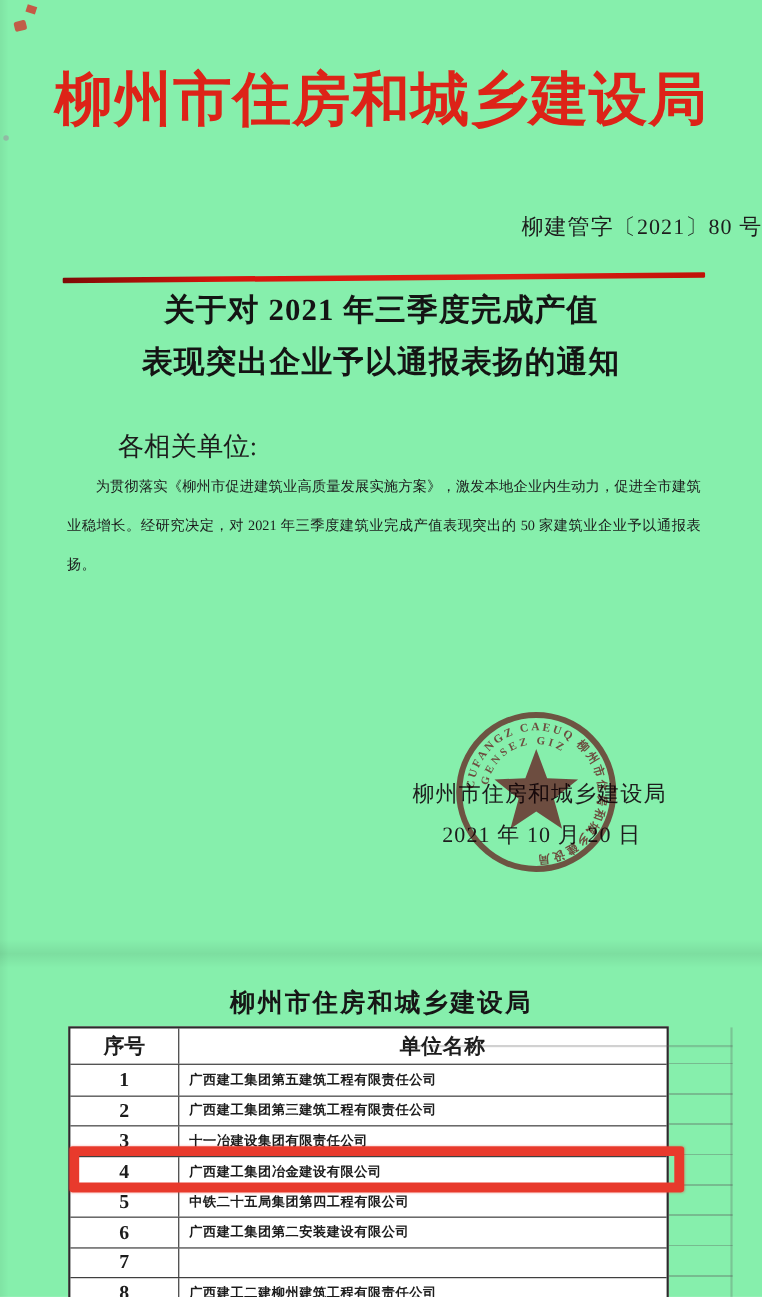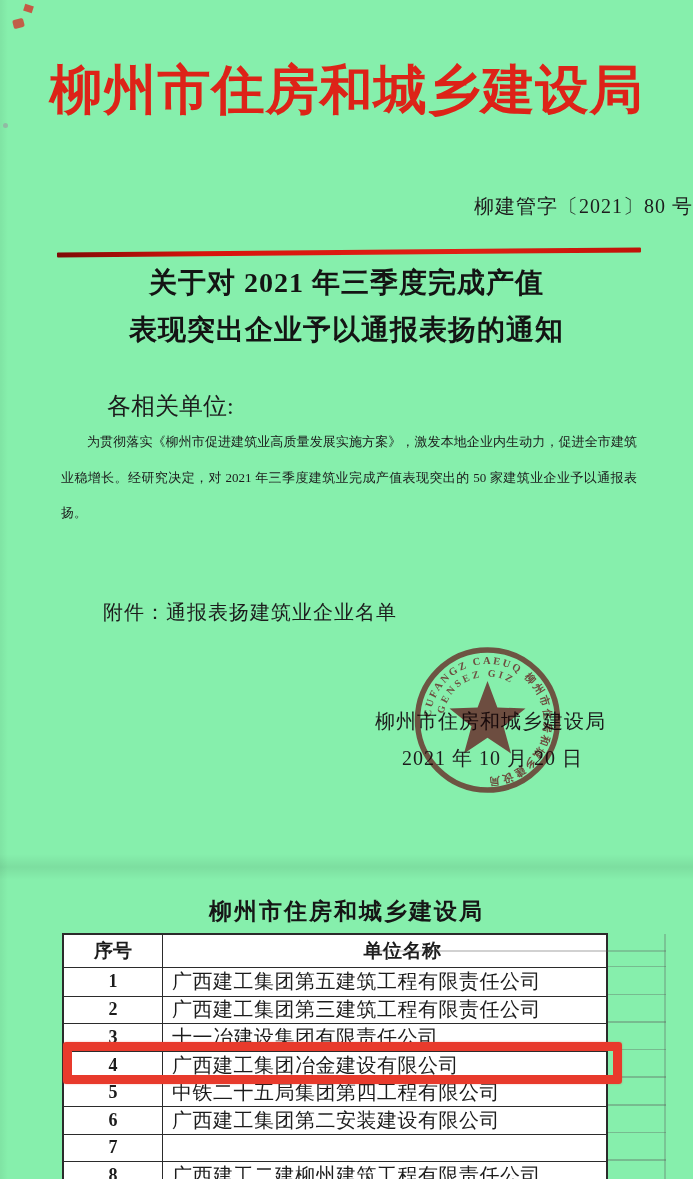--- a/index.html
+++ b/index.html
@@ -66,21 +66,21 @@
   .thead { display:flex; height:33px; border-bottom:1.6px solid #2b2b2b;gap:36px; }
   .trow  { display:flex; height:27.6px; position:relative; }
   .trow + .trow { border-top:1.6px solid #2b2b2b; }
   .c-no {
     width:99px; flex:0 0 99px; border-right:1.6px solid #2b2b2b;
     display:flex; align-items:center; justify-content:center;
     font-size:18px; font-weight:600;
   }
   .c-name {
     flex:1; display:flex; align-items:center; padding-left:9px;
-    font-size:20px; font-weight:400; letter-spacing:.5px; white-space:nowrap; overflow:hidden;
+    font-size:12px; font-weight:700; letter-spacing:.5px; white-space:nowrap; overflow:hidden;
   }
   .thead .c-no, .thead .c-name { font-size:19px; font-weight:bold; justify-content:center; padding-left:0; }
   .trow.highlighted::before {
     content:''; position:absolute; z-index:6; pointer-events:none;
     left:-1px; right:-16px; top:-10px; bottom:-6px;
     border:9px solid #e83a2c; border-radius:3px;
     box-shadow:0 0 2px rgba(232,58,44,.4);
   }
   .ghost-rows {
     position:absolute; left:608px; top:966px; width:58px; height:213px;
@@ -102,21 +102,20 @@
   <div class="doc-number">柳建管字〔2021〕80 号</div>
   <div class="red-rule"></div>
 
   <div class="notice-title">
     <div>关于对 2021 年三季度完成产值</div>
     <div>表现突出企业予以通报表扬的通知</div>
   </div>
 
   <div class="salutation">各相关单位:</div>
   <div class="body-par">为贯彻落实《柳州市促进建筑业高质量发展实施方案》，激发本地企业内生动力，促进全市建筑业稳增长。经研究决定，对 2021 年三季度建筑业完成产值表现突出的 50 家建筑业企业予以通报表扬。</div>
-  <div class="attachment-line">附件：通报表扬建筑业企业名单</div>
 
   <div class="sig-org">柳州市住房和城乡建设局</div>
   <div class="sig-date">2021 年 10 月 20 日</div>
 
   <svg class="seal" viewBox="0 0 155 156" xmlns="http://www.w3.org/2000/svg">
     <defs>
       <path id="sealOuterArc" d="M 20.5,79 a 57,57 0 1,1 114,0 a 57,57 0 1,1 -114,0" fill="none"></path>
       <path id="sealInnerArc" d="M 33,79 a 44.5,44.5 0 1,1 89,0" fill="none"></path>
     </defs>
     <circle cx="77.5" cy="78" r="70" fill="none" stroke="rgba(197,51,63,0.88)" stroke-width="5.5"></circle>

